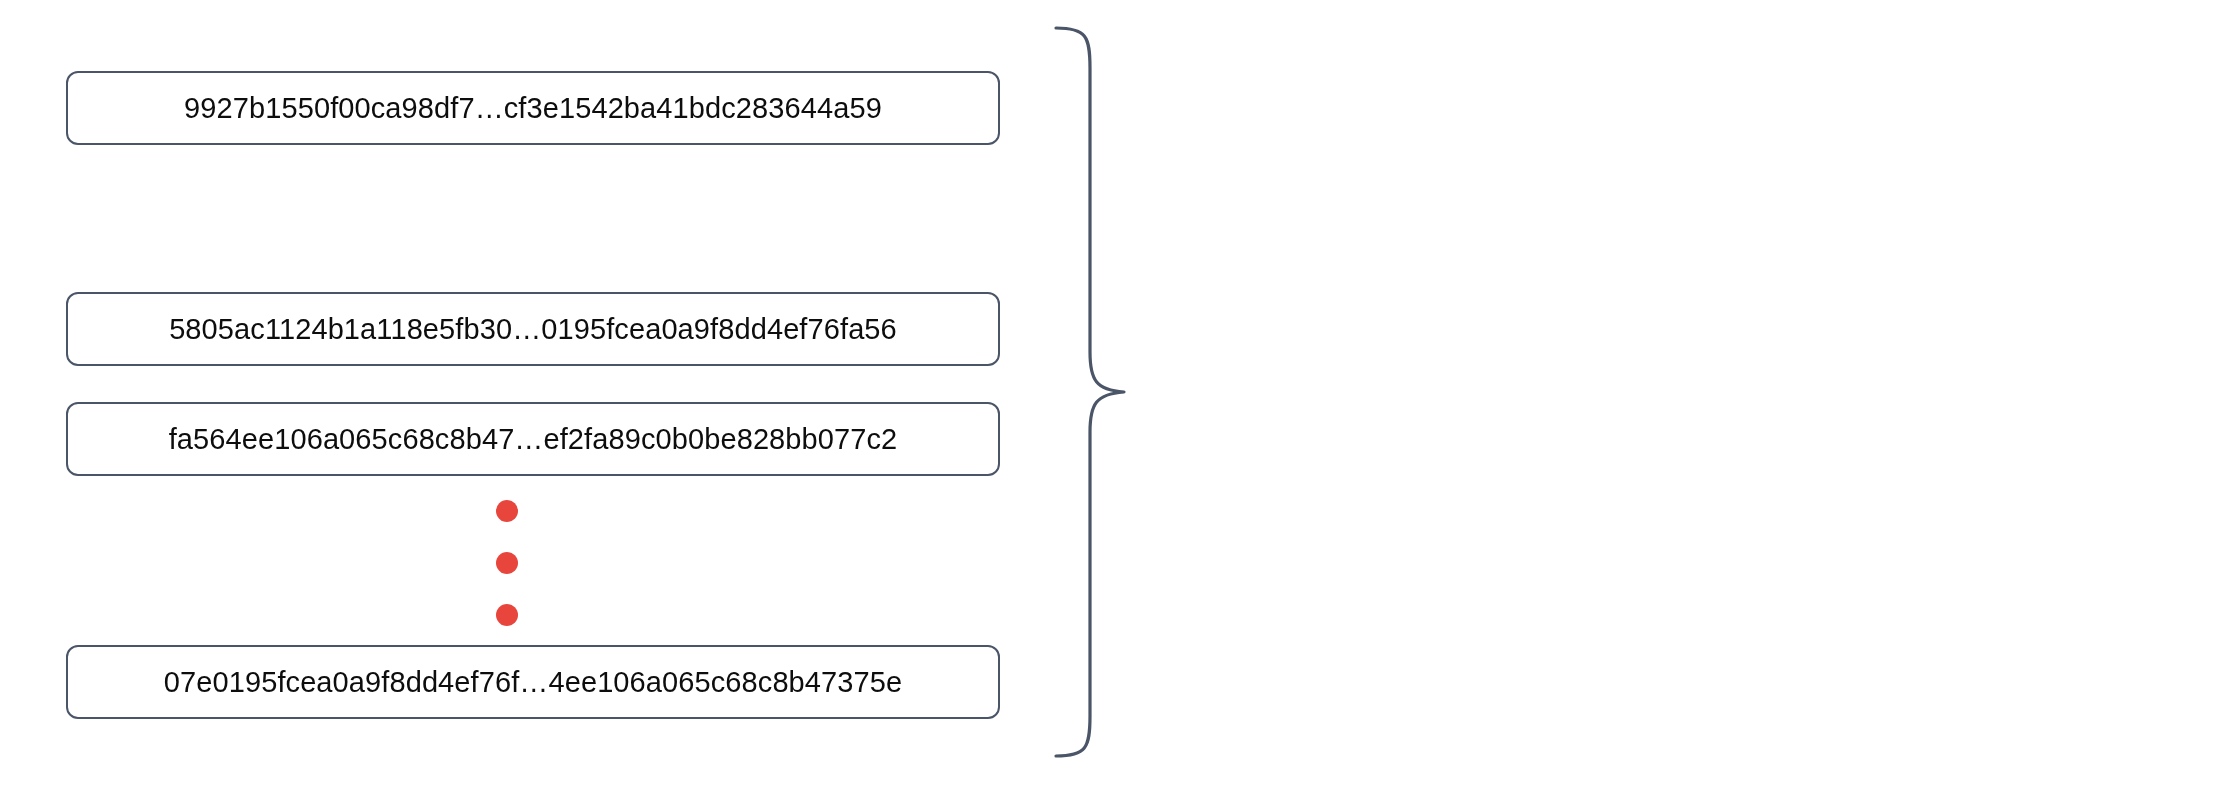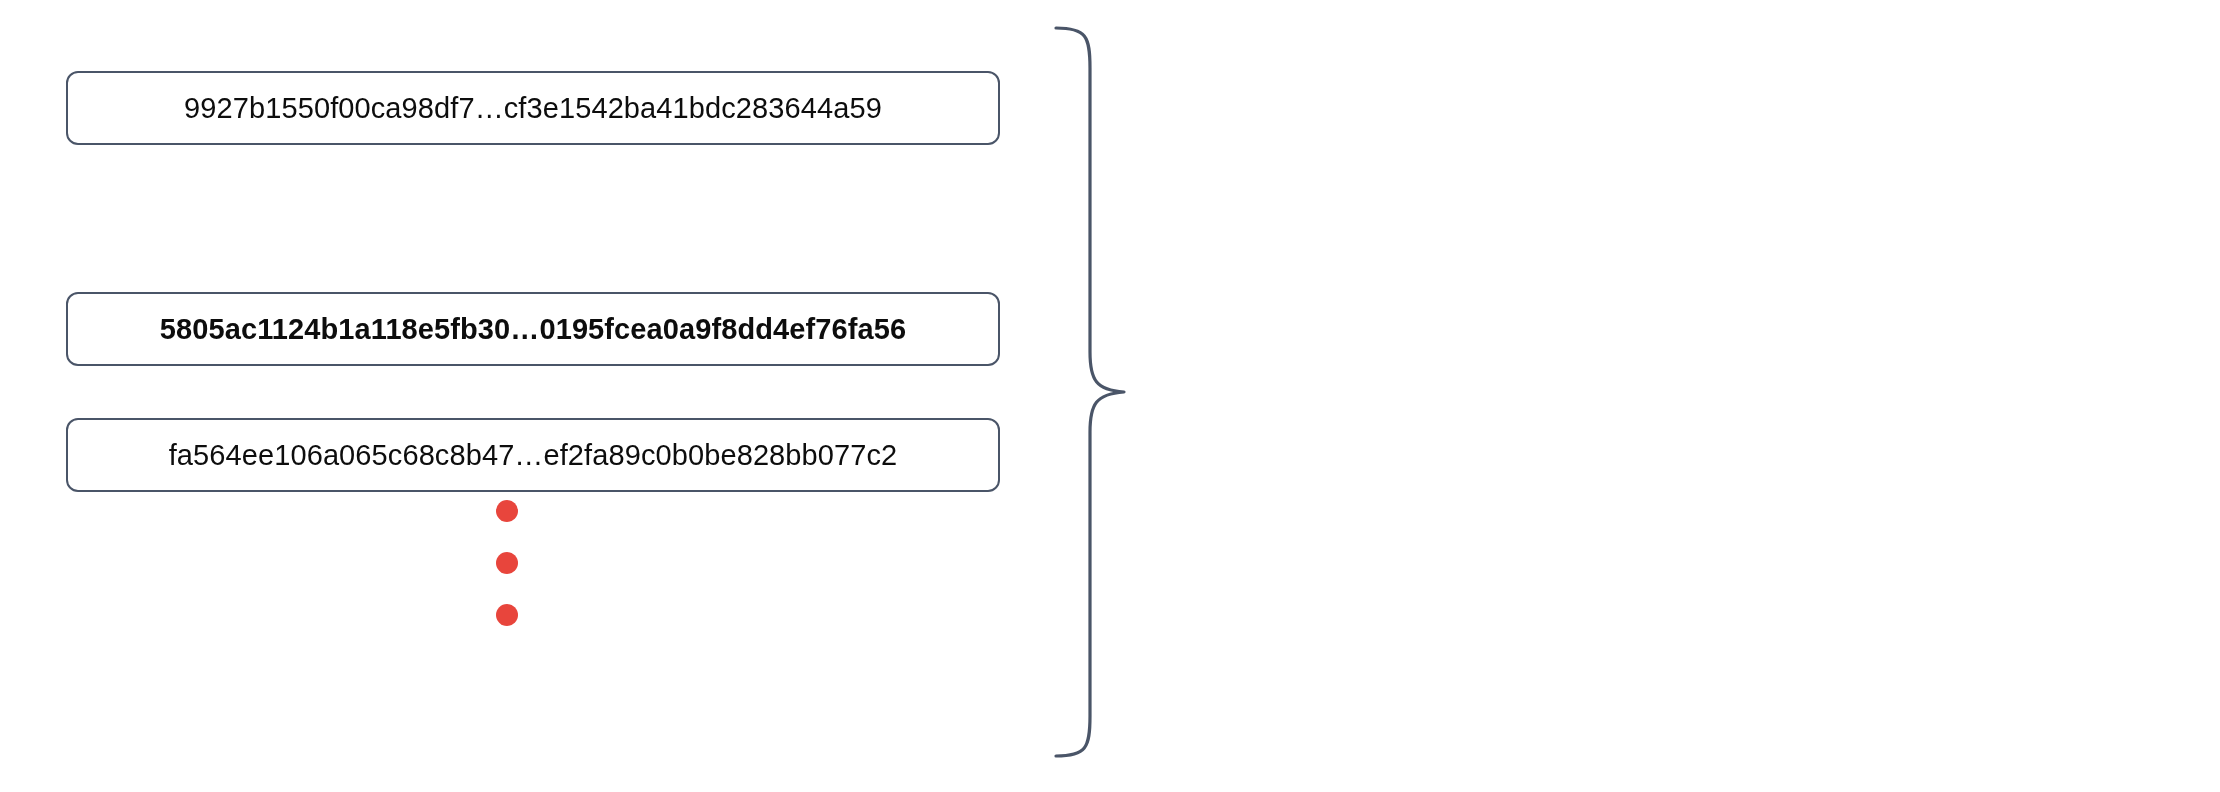--- a/index.html
+++ b/index.html
@@ -44,22 +44,22 @@
   }
 
   
   .left-box {
     left: 66px;
     width: 934px;
     height: 74px;
   }
   .left-box.r1 { top: 71px; }
   .left-box.r2 { top: 182px; }
-  .left-box.r3 { top: 292px; font-weight: bold; }
-  .left-box.r4 { top: 402px; margin-top: 16px; }
+  .left-box.r3 { top: 292px; }
+  .left-box.r4 { top: 402px; }
   .left-box.r6 { top: 645px; }
 
   
   .right-box {
     left: 1236px;
     width: 931px;
     height: 75px;
     top: 363px;
   }
 
@@ -120,20 +120,23 @@
   <div class="hash-box left-box r4">
     <span class="hash-label">fa564ee106a065c68c8b47…ef2fa89c0b0be828bb077c2</span>
   </div>
 
   <div class="ellipsis-group">
     <span class="dot d1"></span>
     <span class="dot d2"></span>
     <span class="dot d3"></span>
   </div>
 
+  <div class="hash-box left-box r6">
+    <span class="hash-label">07e0195fcea0a9f8dd4ef76f…4ee106a065c68c8b47375e</span>
+  </div>
 
   <div class="brace">
     <svg width="90" height="740" viewBox="0 0 90 740" fill="none" xmlns="http://www.w3.org/2000/svg" aria-hidden="true">
       <path d="M 6 6
                C 36 6, 40 14, 40 46
                L 40 330
                C 40 358, 46 368, 74 370
                C 46 372, 40 382, 40 410
                L 40 694
                C 40 726, 36 734, 6 734" stroke="#4a5568" stroke-width="3.2" stroke-linecap="round" stroke-linejoin="round" fill="none"></path>

